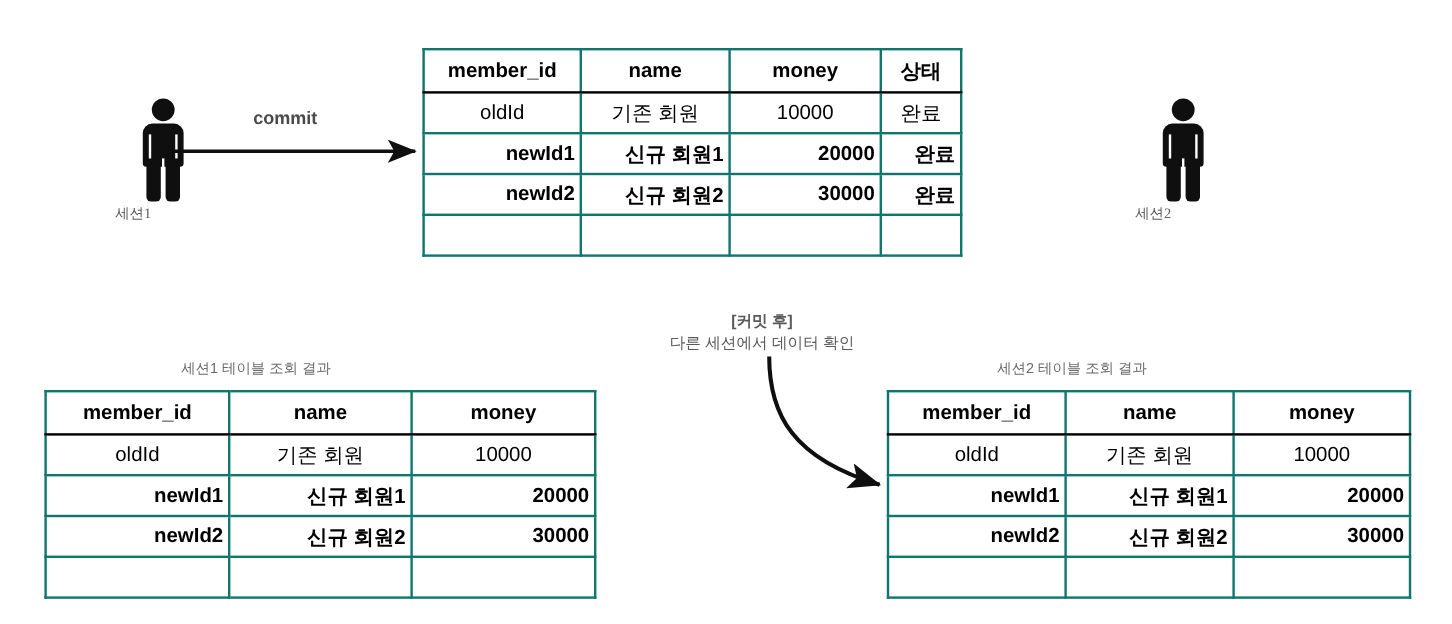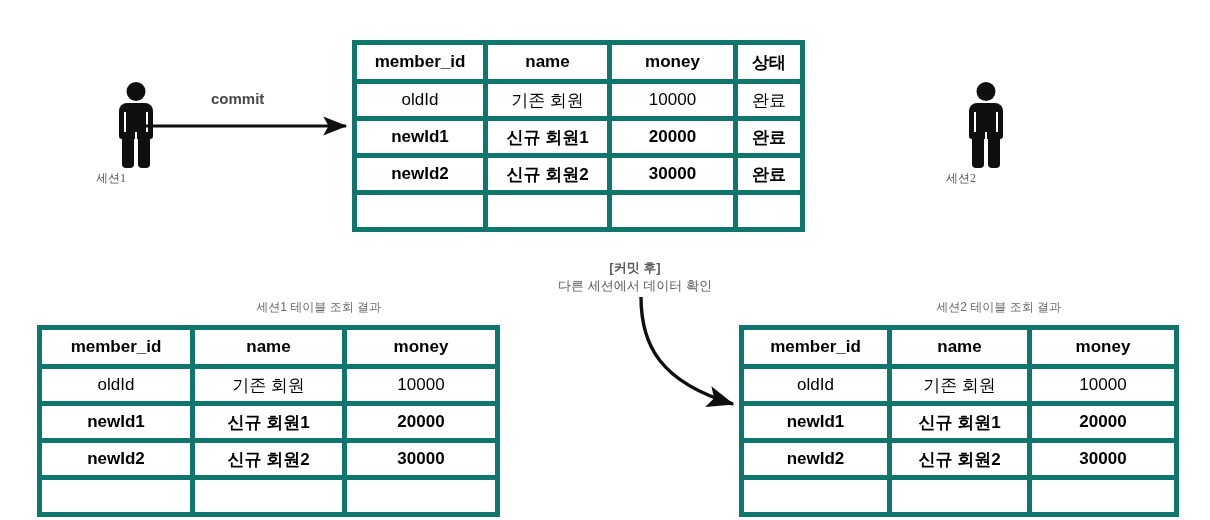--- a/index.html
+++ b/index.html
@@ -114,48 +114,49 @@
   .note .note-sub {
     font-size: 13px;
     display: block;
     line-height: 18px;
   }
 
   .caption {
     position: absolute;
     font-size: 12px;
     color: #6a6a6a;
-    text-align: right;
+    text-align: left;
     white-space: nowrap;
   }
 
   
   table.grid {
     position: absolute;
     border-collapse: collapse;
     background: #ffffff;
     table-layout: fixed;
   }
   table.grid td {
-    border: 5px solid #0f766e;
+    border: 2px solid #0f766e;
     text-align: center;
     font-size: 17px;
     color: #000000;
     height: 32px;
     padding: 0 4px;
     overflow: hidden;
     white-space: nowrap;
   }
   table.grid tr.head td {
     font-weight: bold;
     border-bottom: 2px solid #000000;
     height: 34px;
   }
   table.grid tr.bold td {
     font-weight: bold;
+    text-align: right;
   }
   table.grid tr.empty td {
     height: 32px;
   }
 </style>
 </head>
 <body>
 
 <div id="canvas">
 

